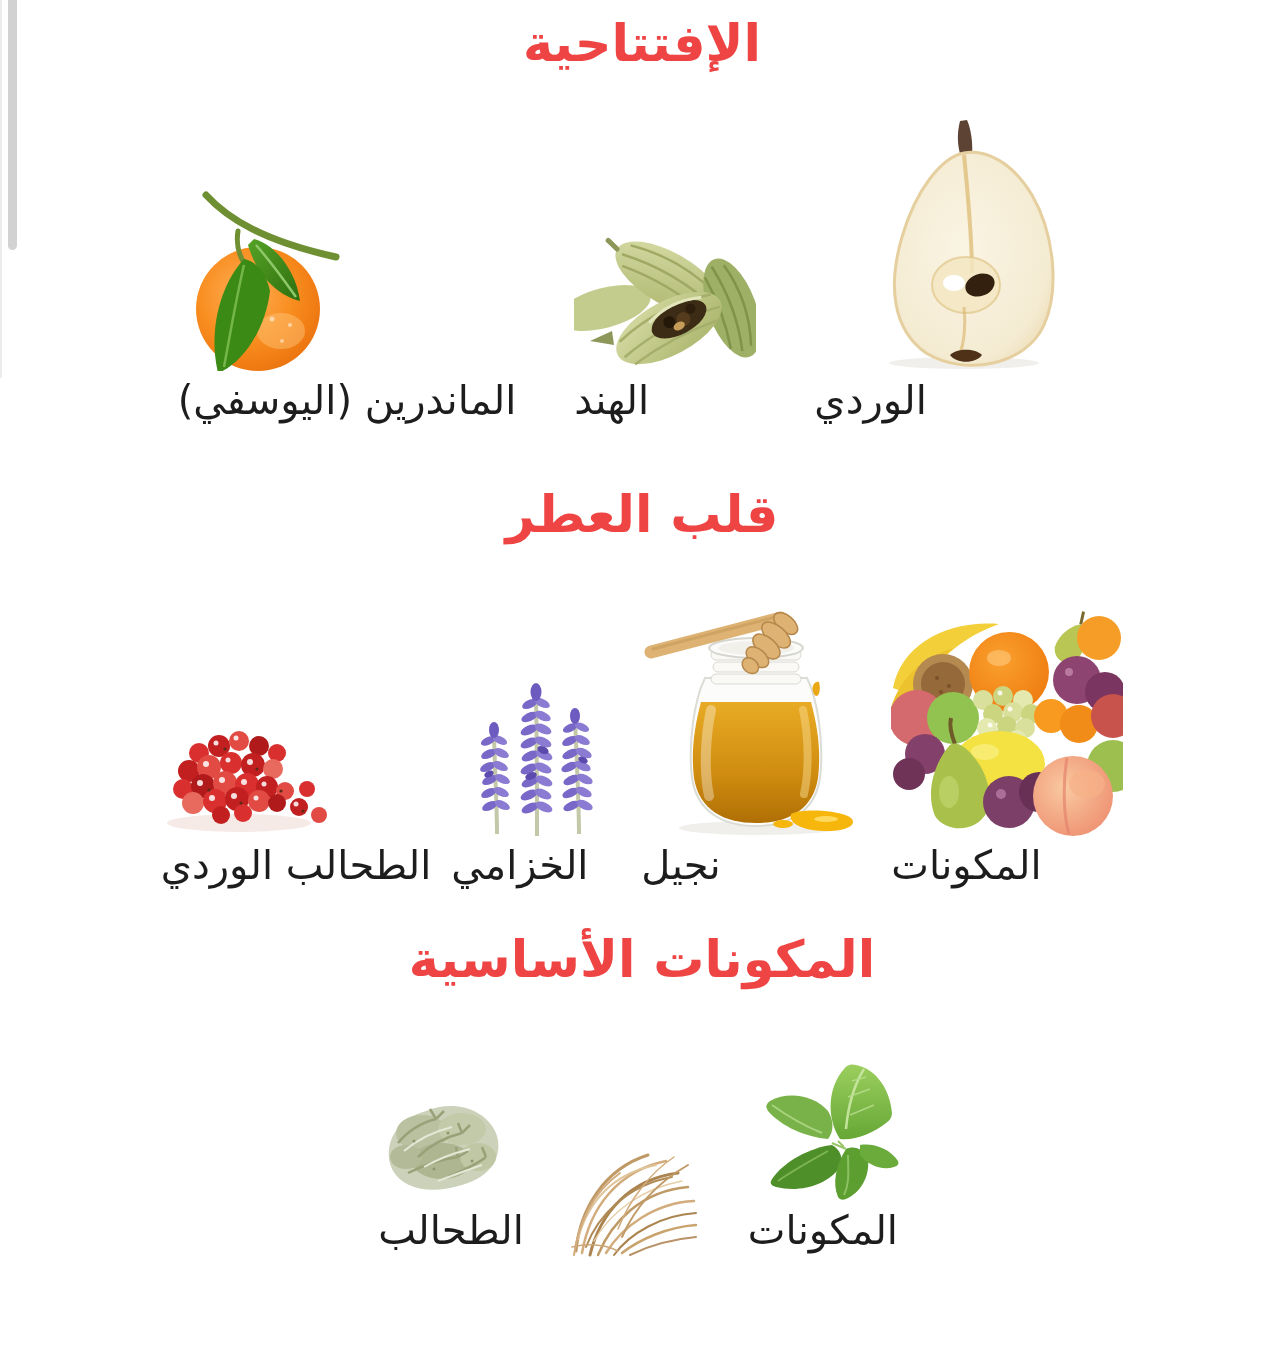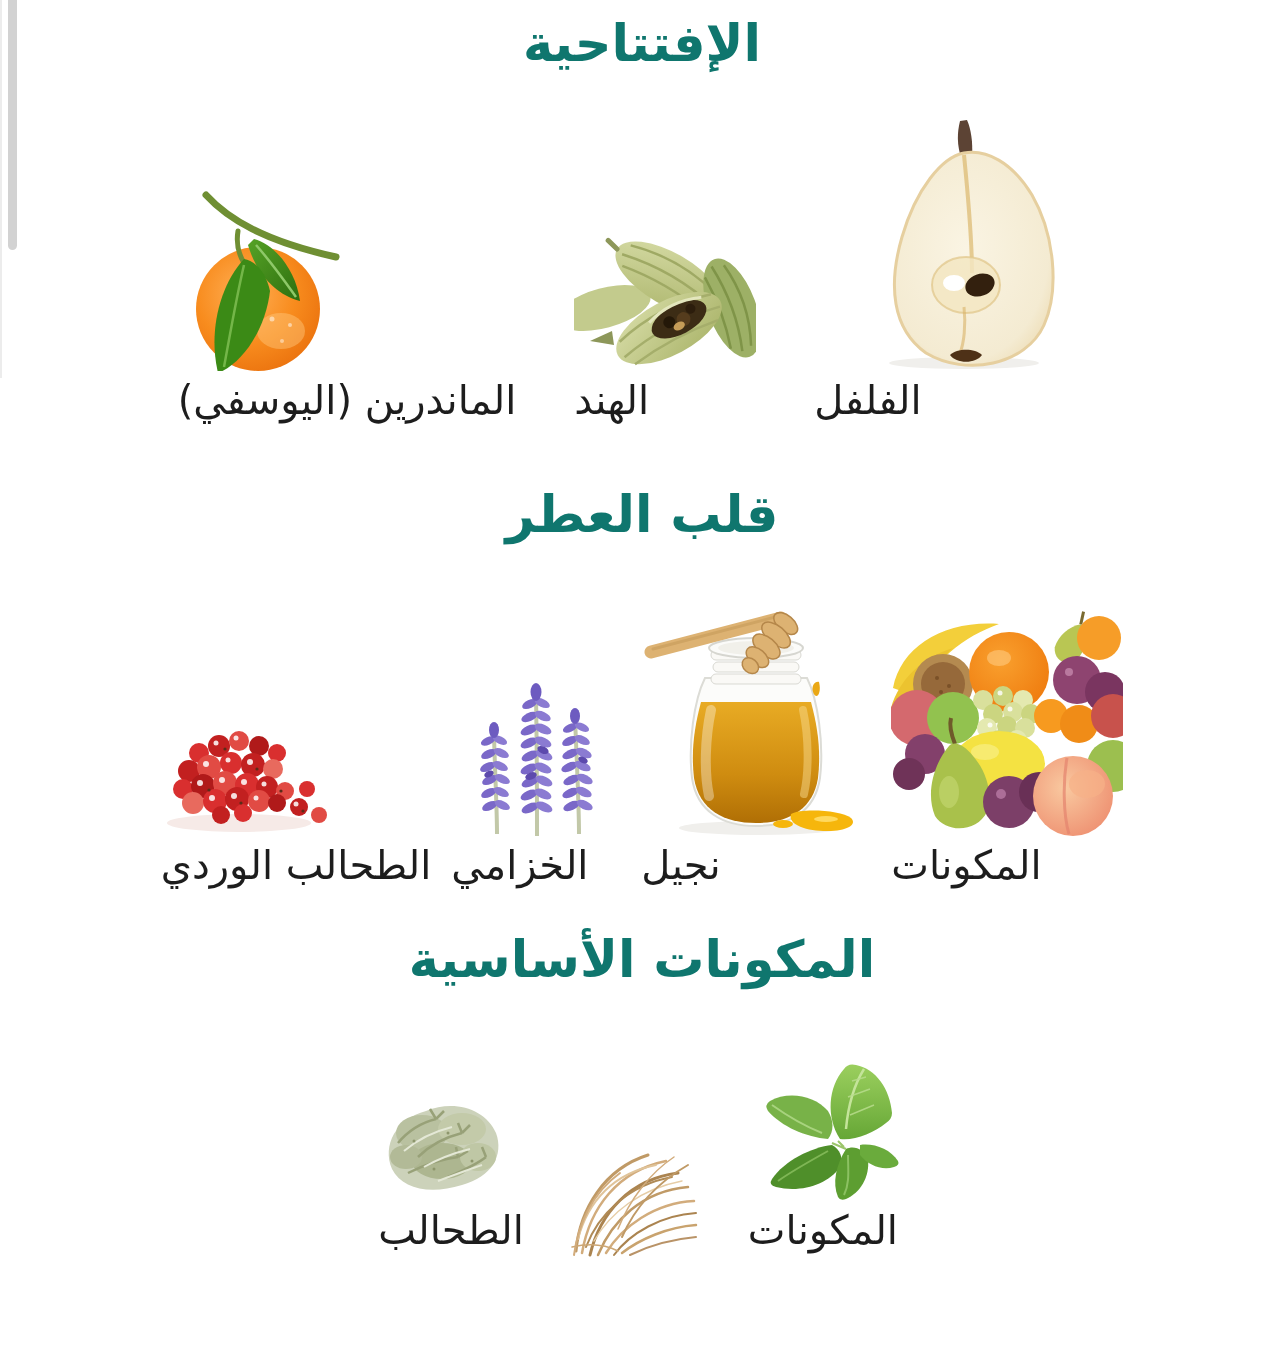--- a/index.html
+++ b/index.html
@@ -3,21 +3,21 @@
 <meta charset="utf-8">
 <style>
   html,body{margin:0;padding:0}
   body{
     width:1284px;height:1354px;overflow:hidden;position:relative;
     background:#ffffff;direction:rtl;
     font-family:"DejaVu Sans","Liberation Sans",sans-serif;
   }
   .edge-line{position:absolute;left:0;top:0;width:2px;height:378px;background:#ececec}
   .scroll-thumb{position:absolute;left:8px;top:0;width:9px;height:250px;background:#d2d2d2;border-radius:0 0 5px 5px}
-  .title{text-align:center;font-weight:700;font-size:51px;color:#0f766e;letter-spacing:0}
+  .title{text-align:center;font-weight:700;font-size:51px;color:#ef4444;letter-spacing:0}
   .t1{margin:14px 0 42px}
   .t2{margin:58px 16px 42px}
   .t3{margin:38px 0 64px}
   .row{display:flex;justify-content:center;align-items:flex-end}
   .row1{gap:58px}
   .row2{gap:20px}
   .row3{gap:46px}
   figure{margin:0;display:flex;flex-direction:column;align-items:flex-end}
   .caption{font-size:40px;color:#1d1d1d;white-space:nowrap;line-height:1.35;margin-top:2px}
   .img{display:block}
@@ -60,21 +60,21 @@
             <path d="M150 38 C128 42 102 74 88 122 C74 170 78 214 112 238 C152 262 212 250 230 210 C246 174 240 118 218 80 C198 47 172 34 150 38 Z" fill="url(#gpear)" stroke="#e6cf9f" stroke-width="3"></path>
             <path d="M150 40 C154 80 158 120 158 158" stroke="#dcb86e" stroke-width="4" fill="none" opacity="0.7"></path>
             <ellipse cx="152" cy="170" rx="34" ry="28" fill="#f3e6c2" opacity="0.85"></ellipse>
             <ellipse cx="152" cy="170" rx="34" ry="28" fill="none" stroke="#e0c488" stroke-width="2" opacity="0.7"></ellipse>
             <ellipse cx="140" cy="168" rx="11" ry="8" fill="#ffffff"></ellipse>
             <ellipse cx="166" cy="170" rx="15" ry="11" fill="#33200e" transform="rotate(-20 166 170)"></ellipse>
             <path d="M150 192 C152 210 150 228 146 238" stroke="#d9b268" stroke-width="3" fill="none" opacity="0.6"></path>
             <path d="M136 240 C142 249 162 249 168 240 C161 233 143 233 136 240 Z" fill="#4e3117"></path>
           </svg>
         </div>
-        <figcaption class="caption">الفلفل</figcaption>
+        <figcaption class="caption">الوردي</figcaption>
       </figure>
 
       <figure>
         <div class="img img-cardamom">
           <svg viewBox="0 0 182 158" xmlns="http://www.w3.org/2000/svg">
             <defs>
               <linearGradient id="gcar" x1="0" y1="0" x2="1" y2="1">
                 <stop offset="0" stop-color="#d8dda8"></stop>
                   <stop offset="1" stop-color="#a9b368"></stop>
               </linearGradient>

